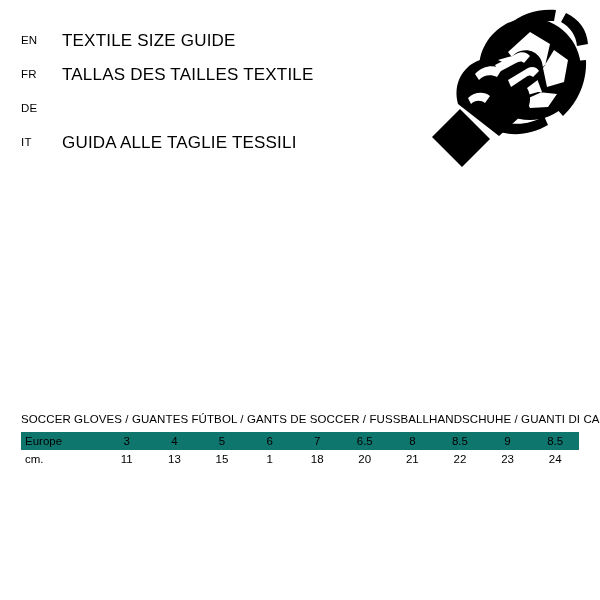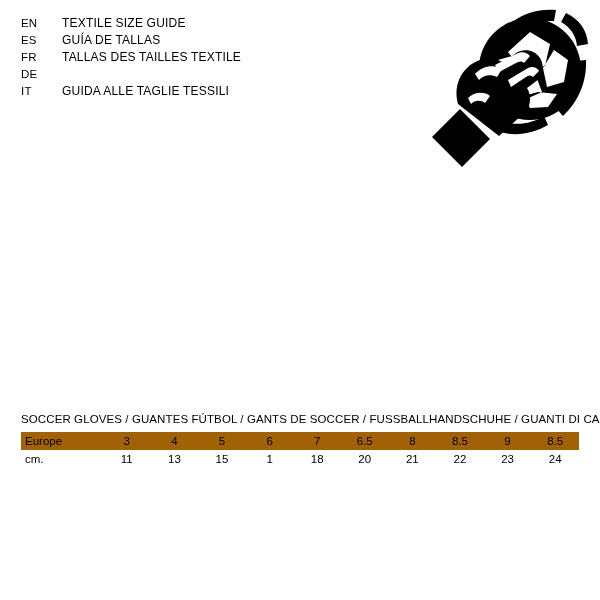--- a/index.html
+++ b/index.html
@@ -20,30 +20,31 @@
   .legend {
     position: absolute;
     left: 21px;
     top: 15px;
   }
   .legend-row {
     display: flex;
     align-items: flex-start;
     height: 17px;
     line-height: 17px;
+    margin-top: 17px;
   }
   .legend-code {
     width: 41px;
     font-size: 11.5px;
     letter-spacing: 0.2px;
     color: #000;
     flex: 0 0 41px;
   }
   .legend-text {
-    font-size: 12px;
+    font-size: 17px;
     letter-spacing: 0.2px;
     white-space: nowrap;
     color: #000;
   }
 
   
   .illustration {
     position: absolute;
     left: 398px;
     top: 8px;
@@ -75,39 +76,35 @@
   }
   table.size-table td {
     font-size: 11.5px;
     color: #000;
     height: 18px;
     padding: 0;
     text-align: center;
     vertical-align: middle;
   }
   table.size-table tr.row-shaded td {
-    background: #a16207;
+    background: #0f766e;
   }
   table.size-table td.label-cell {
     text-align: left;
     padding-left: 4px;
     width: 78px;
   }
 </style>
 </head>
 <body>
 
 <div class="legend">
   <div class="legend-row">
     <span class="legend-code">EN</span>
     <span class="legend-text">TEXTILE SIZE GUIDE</span>
-  </div>
-  <div class="legend-row">
-    <span class="legend-code">ES</span>
-    <span class="legend-text">GUÍA DE TALLAS</span>
   </div>
   <div class="legend-row">
     <span class="legend-code">FR</span>
     <span class="legend-text">TALLAS DES TAILLES TEXTILE</span>
   </div>
   <div class="legend-row">
     <span class="legend-code">DE</span>
   </div>
   <div class="legend-row">
     <span class="legend-code">IT</span>

